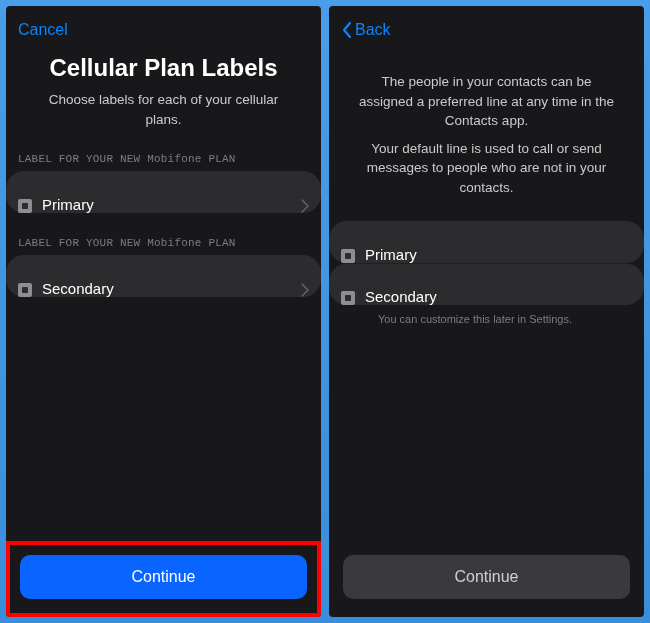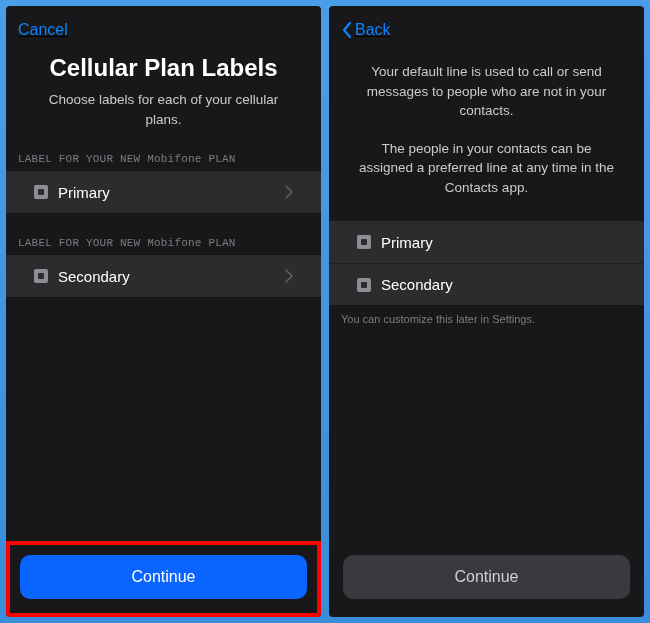--- a/index.html
+++ b/index.html
@@ -19,21 +19,20 @@
       position: relative;
       display: flex;
       flex-direction: column;
       overflow: hidden;
     }
     .header-bar {
       height: 48px;
       display: flex;
       align-items: center;
       padding: 0 12px;
-      text-decoration: underline;
     }
     .cancel-link {
       color: #0a84ff;
       font-size: 16px;
       cursor: pointer;
     }
     .back-link {
       color: #0a84ff;
       font-size: 16px;
       cursor: pointer;
@@ -77,24 +76,25 @@
       padding: 0 12px;
       margin-top: 24px;
       margin-bottom: 6px;
       letter-spacing: 0.2px;
       font-family: Liberation Mono, monospace;
     }
     .row {
       background: #2c2b2e;
       height: 42px;
       display: flex;
-      align-items: center;
-      padding: 0 28px;
+      align-items: flex-end;
+      padding: 0 12px;
       cursor: pointer;
       position: relative;
+      border-radius: 18px;
     }
     .row-icon {
       width: 14px;
       height: 14px;
       background: #8e8d91;
       border-radius: 2px;
       margin-right: 10px;
       flex-shrink: 0;
       display: inline-flex;
       align-items: center;
@@ -120,20 +120,21 @@
     .options-group {
       margin-top: 24px;
     }
     .options-group .row + .row {
       border-top: 1px solid #1f1e21;
     }
     .footer-hint {
       color: #7d7c80;
       font-size: 11px;
       padding: 8px 12px 0 12px;
+      margin-left: 37px;
     }
     .bottom-area {
       padding: 14px 14px 18px 14px;
       margin-top: 40px;
     }
     .cta-button {
       width: 100%;
       height: 44px;
       border: none;
       border-radius: 10px;
@@ -203,22 +204,22 @@
     <span class="back-link">
       <span class="back-chevron">
         <svg width="10" height="18" viewBox="0 0 10 18">
             <path d="M8 2 L2 9 L8 16" stroke="#0a84ff" stroke-width="2.2" fill="none" stroke-linecap="round" stroke-linejoin="round"></path>
           </svg>
       </span>
       <span>Back</span>
     </span>
   </div>
   <div class="content">
+    <div class="subtitle secondary">The people in your contacts can be assigned a preferred line at any time in the Contacts app.</div>
     <div class="subtitle">Your default line is used to call or send messages to people who are not in your contacts.</div>
-    <div class="subtitle secondary">The people in your contacts can be assigned a preferred line at any time in the Contacts app.</div>
 
     <div class="options-group">
       <div class="row">
         <span class="row-icon">
             <span class="row-icon-inner"></span>
           </span>
         <span class="row-label">Primary</span>
       </div>
       <div class="row">
         <span class="row-icon">

